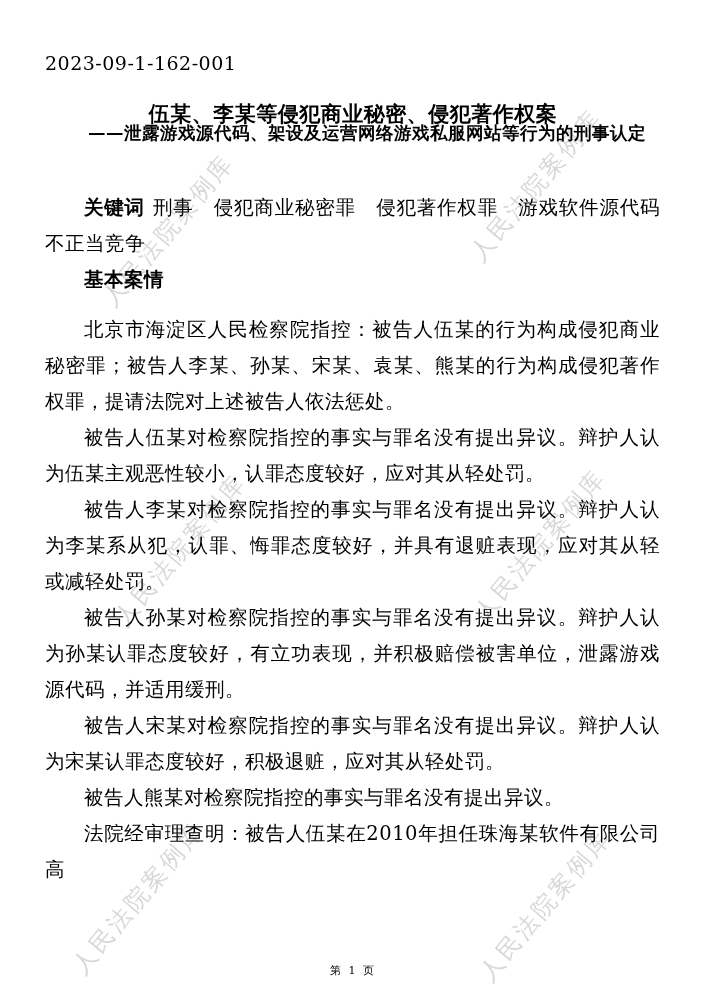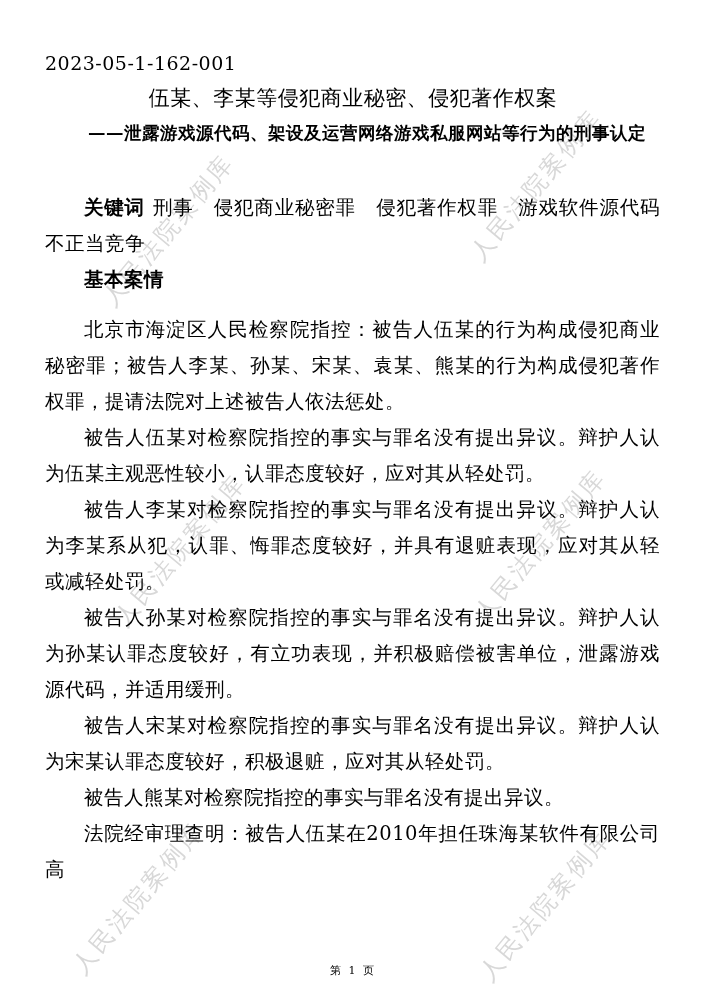--- a/index.html
+++ b/index.html
@@ -36,24 +36,24 @@
   
   .doc-number {
     position: absolute; z-index: 1;
     left: 45px; top: 52px;
     font-size: 19px;
     letter-spacing: 0.5px;
   }
   .case-title {
     position: absolute; z-index: 1;
     left: 0; right: 0; top: 84px;
-    margin: 0;
+    margin: 16px;
     text-align: center;
     font-size: 21px;
-    font-weight: normal;
+    font-weight: bold;
     letter-spacing: 0.5px;
   }
   .case-subtitle {
     position: absolute; z-index: 1;
     left: 0; right: 0; top: 121px;
     margin: 0;
     text-align: center;
     font-size: 17.5px;
     font-weight: bold;
     letter-spacing: 0.5px;
@@ -95,21 +95,21 @@
 
   <div class="watermark-layer">
     <div class="watermark" style="left:168px; top:230px;">人民法院案例库</div>
     <div class="watermark" style="left:536px; top:185px;">人民法院案例库</div>
     <div class="watermark" style="left:180px; top:550px;">人民法院案例库</div>
     <div class="watermark" style="left:540px; top:545px;">人民法院案例库</div>
     <div class="watermark" style="left:138px; top:898px;">人民法院案例库</div>
     <div class="watermark" style="left:545px; top:905px;">人民法院案例库</div>
   </div>
 
-  <div class="doc-number">2023-05-1-162-001</div>
+  <div class="doc-number">2023-09-1-162-001</div>
 
   <h1 class="case-title">伍某、李某等侵犯商业秘密、侵犯著作权案</h1>
 
   <h2 class="case-subtitle">——泄露游戏源代码、架设及运营网络游戏私服网站等行为的刑事认定</h2>
 
   <div class="content">
     <p class="keywords-line"><span class="kw-label">关键词</span><span>刑事　侵犯商业秘密罪　侵犯著作权罪　游戏软件源代码　不正当竞争</span></p>
 
     <h3 class="section-heading">基本案情</h3>
 

